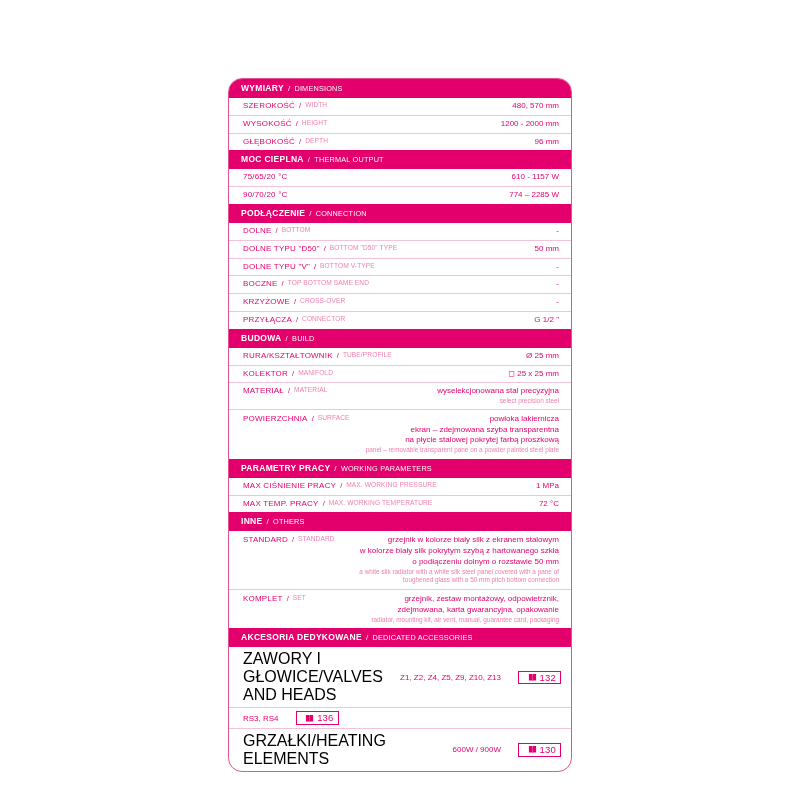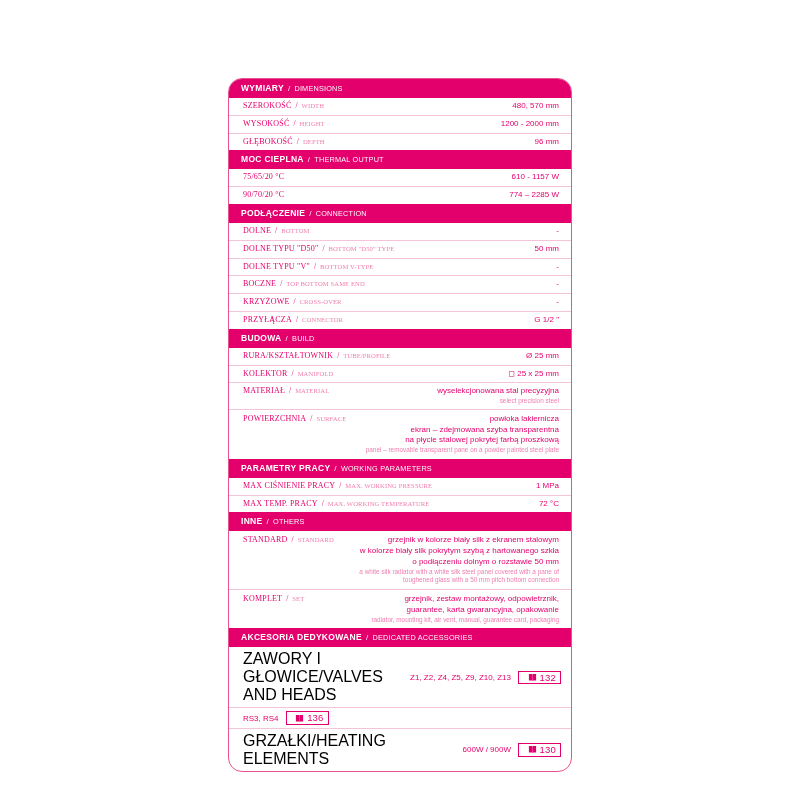--- a/index.html
+++ b/index.html
@@ -55,25 +55,24 @@
     align-items: flex-start;
     justify-content: space-between;
     padding: 3px 12px 3px 14px;
     border-bottom: 1px solid #f3c4d9;
     min-height: 13px;
     box-sizing: border-box;
   }
   .row:last-child { border-bottom: none; }
   .row .label {
     display: flex;
-    align-items: center;
+    align-items: flex-start;
     gap: 4px;
     color: #e4006c;
     white-space: nowrap;
-    font-family: Liberation Serif, serif;
   }
   .row .label .pl {
     font-size: 8px;
     letter-spacing: .2px;
     text-transform: uppercase;
   }
   .row .label .sep { font-size: 7.5px; }
   .row .label .en {
     font-size: 6.6px;
     text-transform: uppercase;
@@ -98,21 +97,21 @@
     display: flex;
     align-items: center;
     justify-content: space-between;
     padding: 3px 10px 3px 14px;
     border-bottom: 1px solid #f3c4d9;
   }
   .acc-row:last-child { border-bottom: none; }
   .acc-right {
     display: flex;
     align-items: center;
-    gap: 7px;
+    gap: 17px;
   }
   .acc-val {
     color: #e4006c;
     font-size: 8px;
     white-space: nowrap;
   }
   .page-badge {
     display: inline-flex;
     align-items: center;
     gap: 3px;
@@ -358,21 +357,21 @@
           </div>
         </div>
         <div class="row tall">
           <div class="label">
             <span class="pl">KOMPLET</span>
             <span class="sep">/</span>
             <span class="en">SET</span>
           </div>
           <div class="value">
             <span class="line">grzejnik, zestaw montażowy, odpowietrznik,</span>
-            <span class="line">guarantee, karta gwarancyjna, opakowanie</span>
+            <span class="line">zdejmowana, karta gwarancyjna, opakowanie</span>
             <span class="sub">radiator, mounting kit, air vent, manual, guarantee card, packaging</span>
           </div>
         </div>
       </div>
       <div class="section-header">
         <span class="pl">AKCESORIA DEDYKOWANE</span>
         <span class="sep">/</span>
         <span class="en">DEDICATED ACCESSORIES</span>
       </div>
       <div class="rows">

